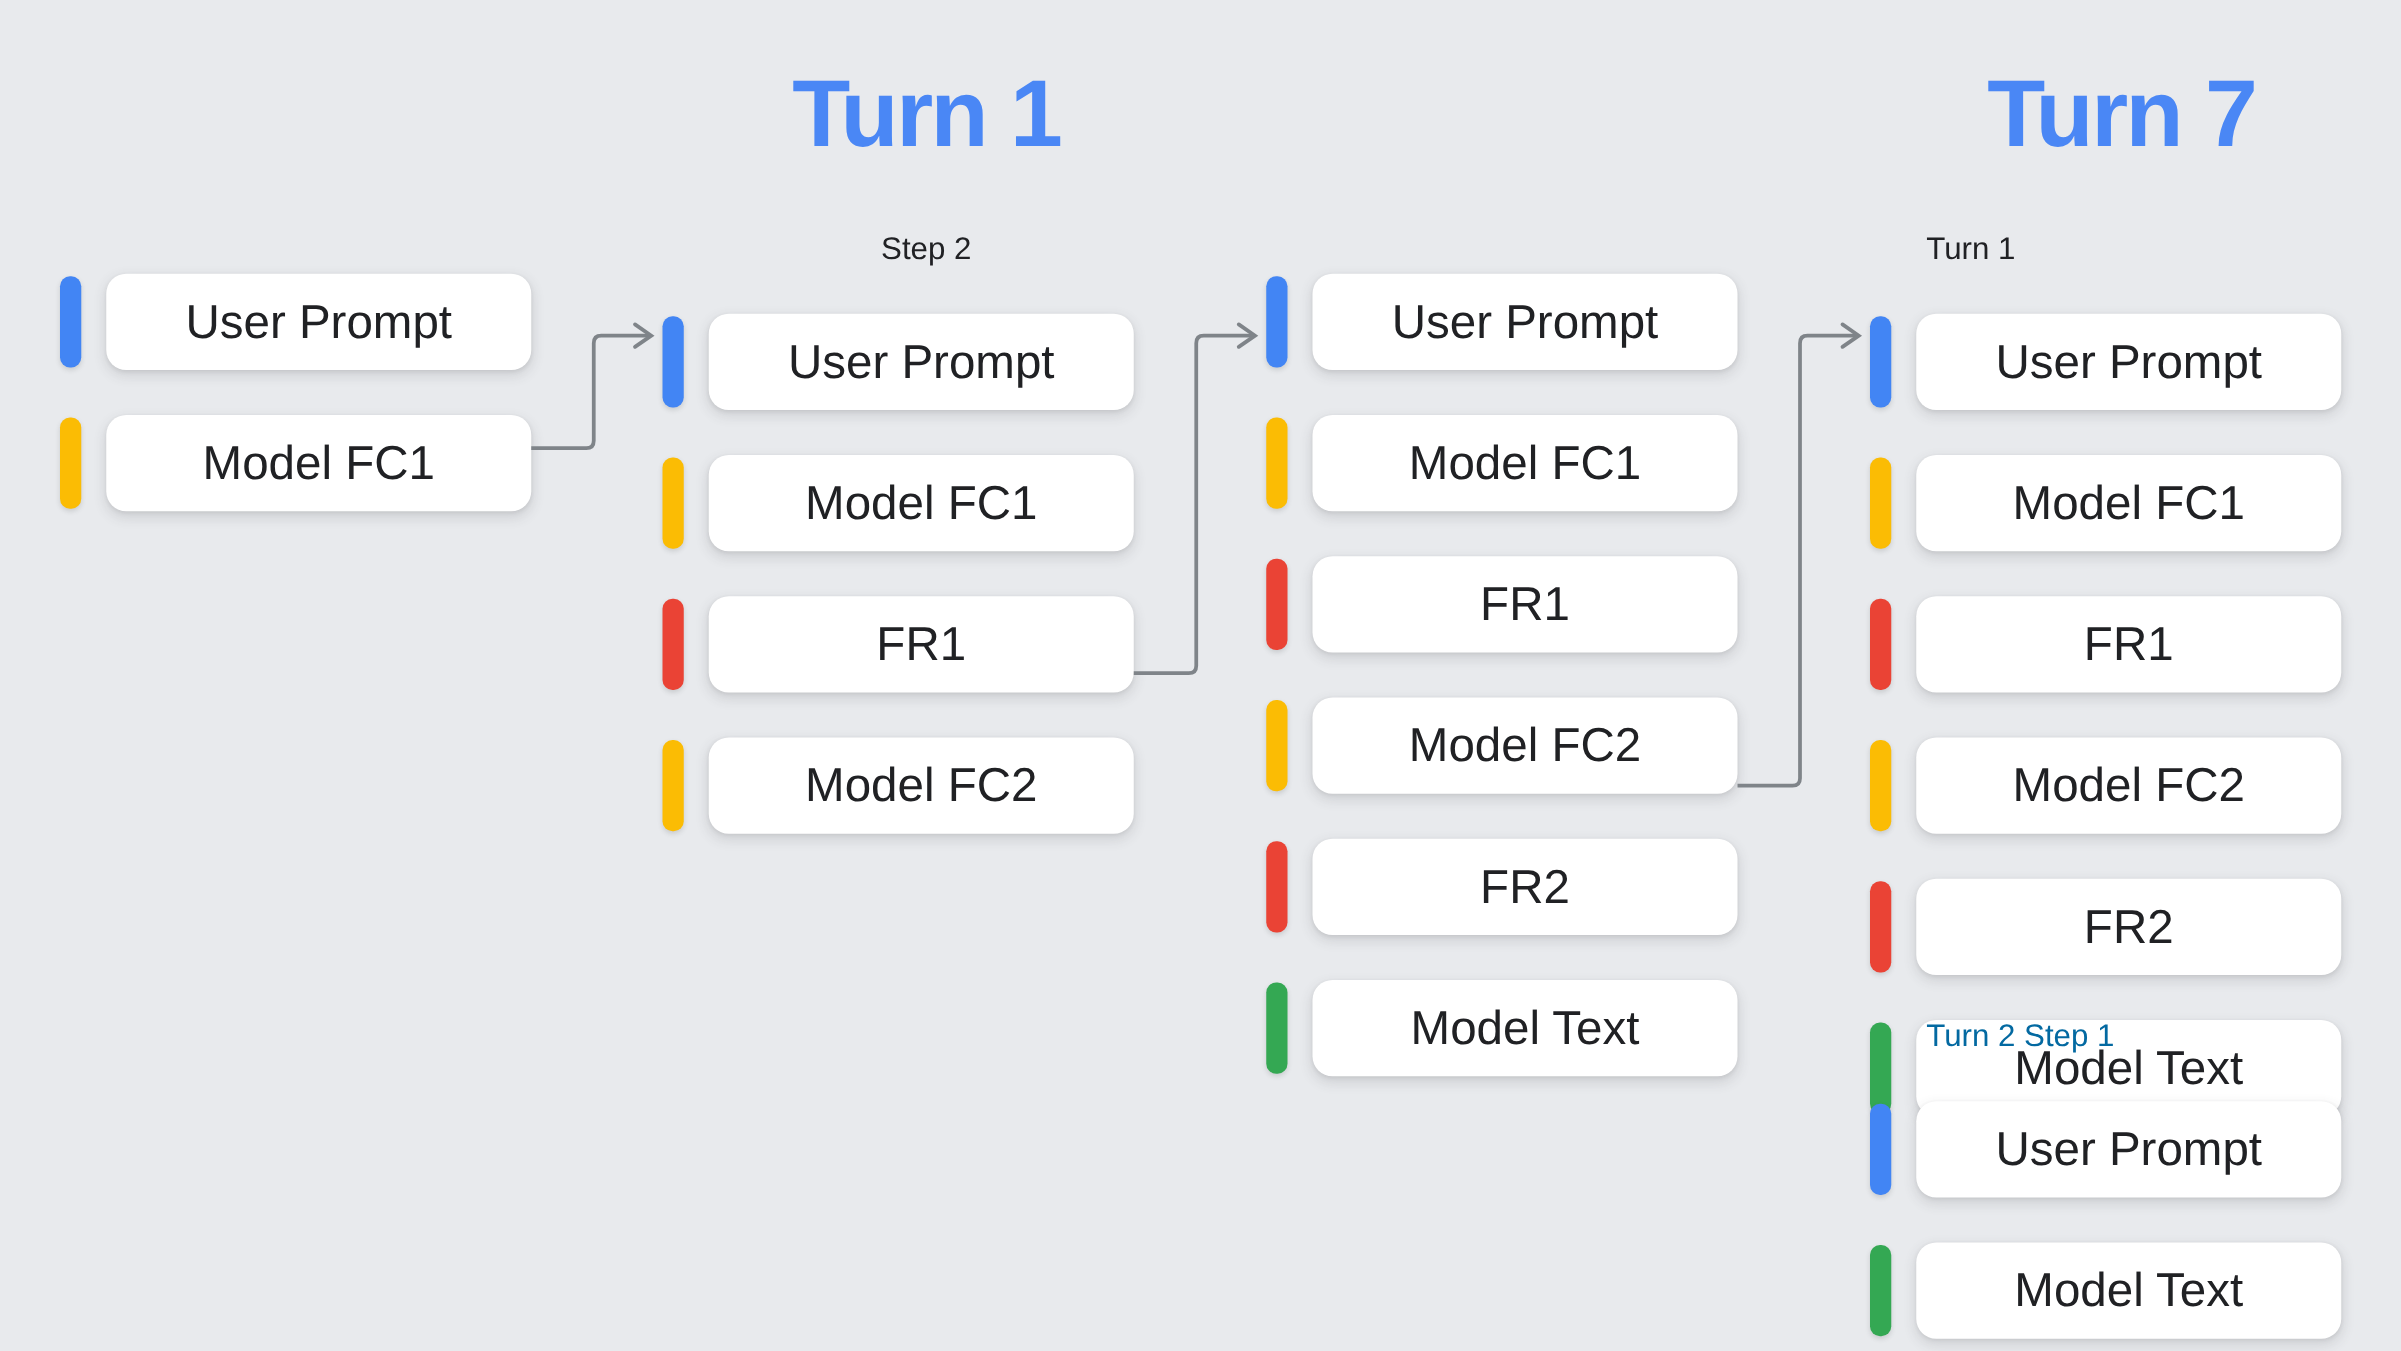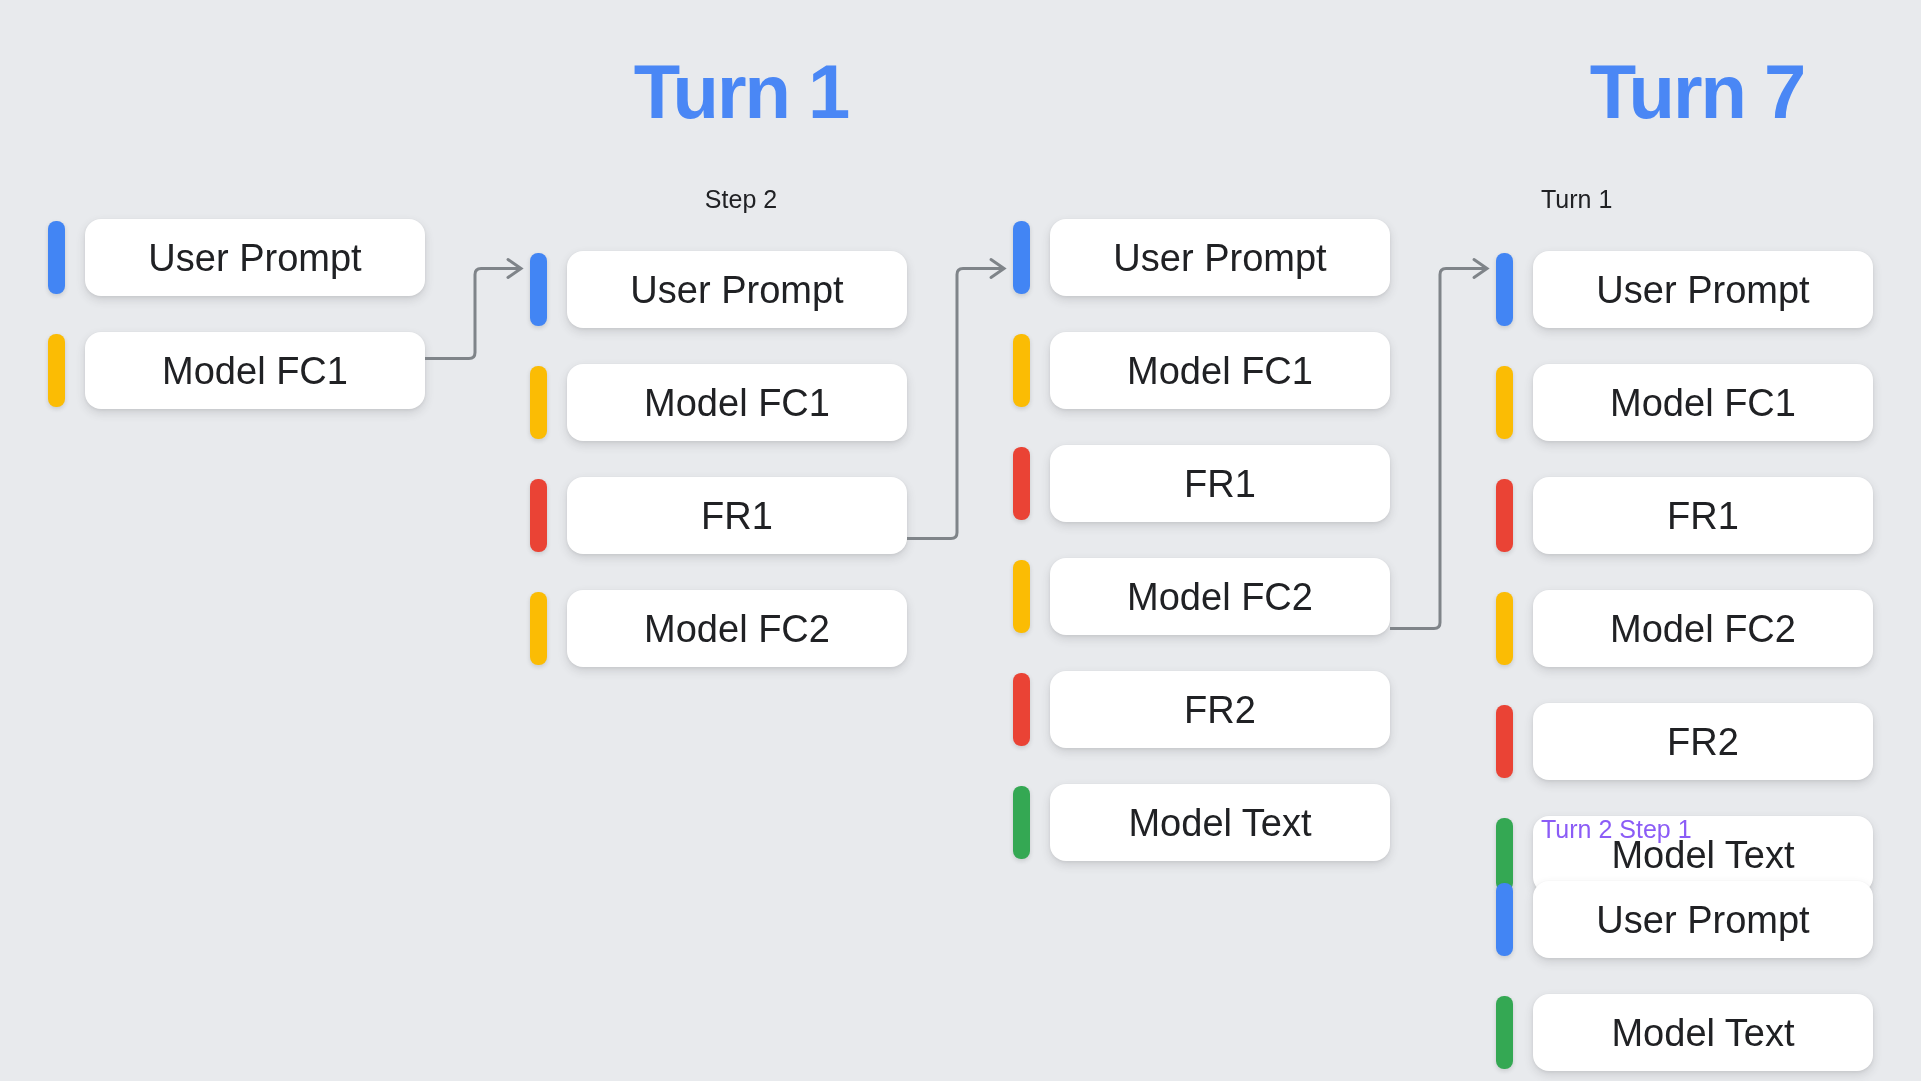--- a/index.html
+++ b/index.html
@@ -120,21 +120,21 @@
       <div class="row">
         <div class="bar" style="background: rgb(234, 67, 53);"></div>
         <div class="card" style="color: rgb(32, 33, 36);">FR2</div>
       </div>
       <div class="row">
         <div class="bar" style="background: rgb(52, 168, 83);"></div>
         <div class="card" style="color: rgb(32, 33, 36);">Model Text</div>
       </div>
     </div>
     <div class="group" style="left: 1496px; top: 813px;">
-      <div class="group-label" style="color: #8b5cf6;">Turn 2 Step 1</div>
+      <div class="group-label" style="color: #0369a1;">Turn 2 Step 1</div>
       <div class="row">
         <div class="bar" style="background: rgb(66, 133, 244);"></div>
         <div class="card" style="color: rgb(32, 33, 36);">User Prompt</div>
       </div>
       <div class="row">
         <div class="bar" style="background: rgb(52, 168, 83);"></div>
         <div class="card" style="color: rgb(32, 33, 36);">Model Text</div>
       </div>
     </div>
   </div>

